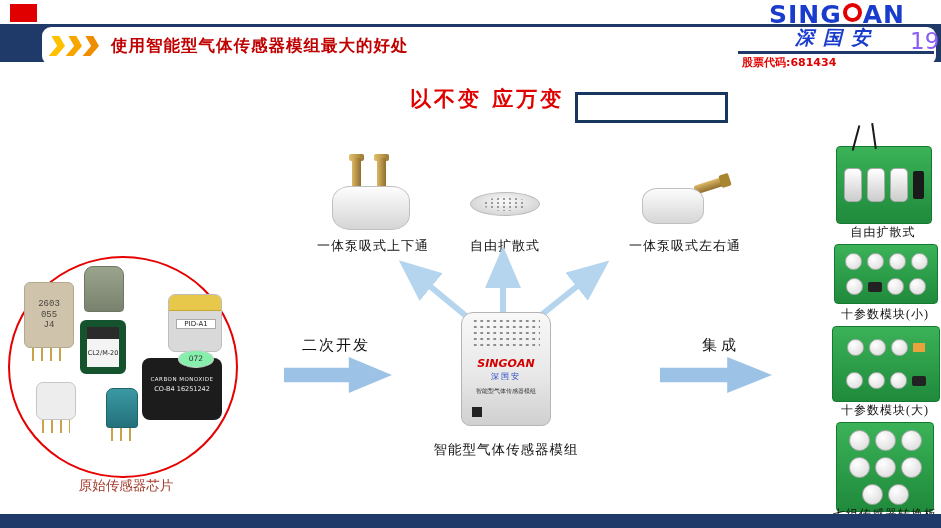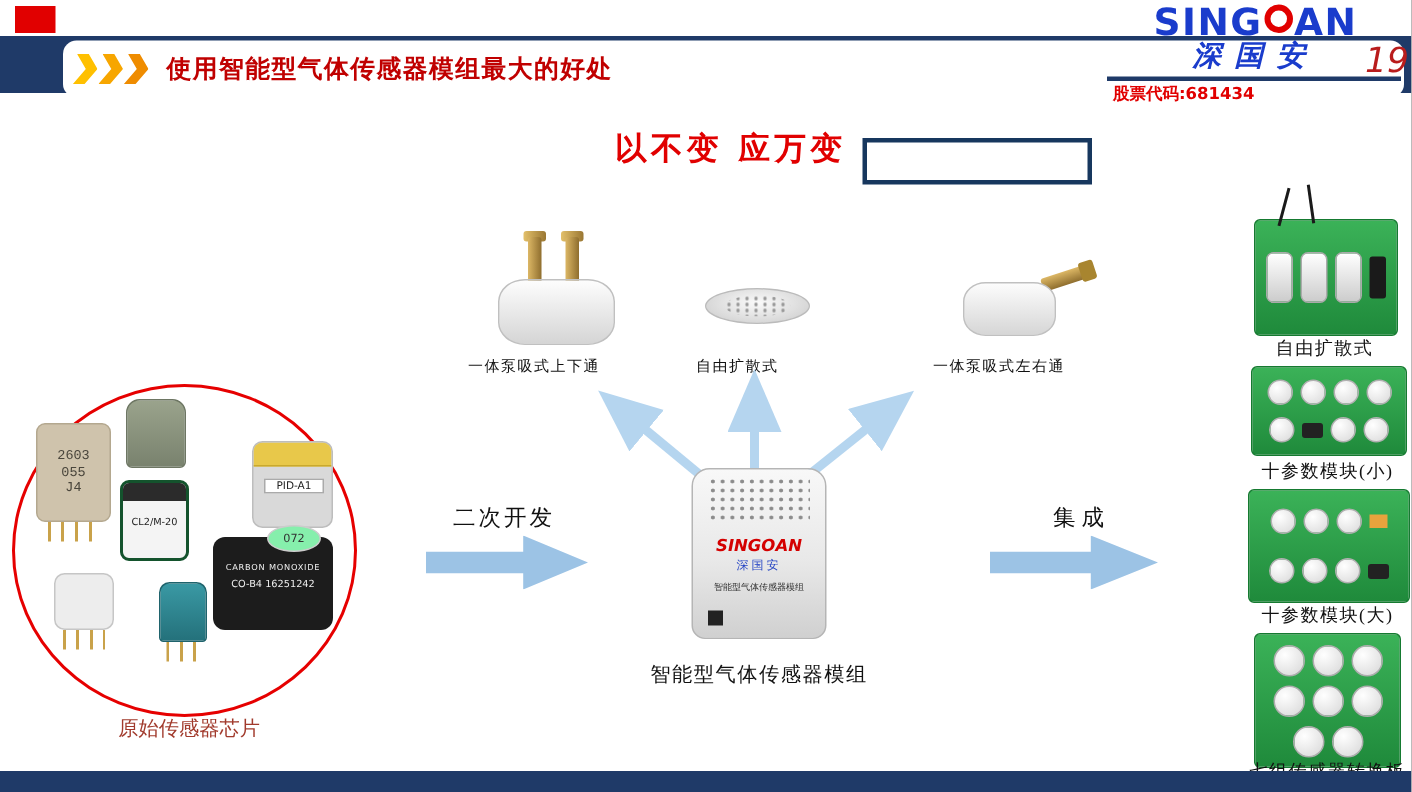--- a/index.html
+++ b/index.html
@@ -22,41 +22,41 @@
   .chev{display:inline-block;width:15px;height:20px;margin-right:2px;transform:skewX(-8deg);
     clip-path:polygon(0 0,52% 0,100% 50%,52% 100%,0 100%,48% 50%);}
   .chev.c1{background:#ffc000;} .chev.c2{background:#f7a600;} .chev.c3{background:#ef8c00;}
   .header-title{margin-left:10px;color:var(--accent-red);font-size:16.5px;font-weight:bold;letter-spacing:1px;}
   .logo{position:absolute;left:742px;top:2px;width:190px;text-align:center;z-index:5;line-height:1.05;}
   .logo-en{color:var(--logo-blue);font-size:25px;font-weight:bold;letter-spacing:1px;white-space:nowrap;}
   .logo-o{display:inline-block;width:11px;height:11px;border:4px solid var(--bright-red);border-radius:50%;margin:0 1px;vertical-align:1px;}
   .logo-cn{color:var(--logo-blue);font-size:19px;font-weight:bold;font-style:italic;letter-spacing:9px;margin-top:0;}
   .stock-line{position:absolute;left:738px;top:51px;width:196px;height:3px;background:var(--navy);z-index:5;}
   .stock{position:absolute;left:742px;top:55px;color:var(--bright-red);font-size:11px;font-weight:bold;z-index:5;}
-  .page-num{position:absolute;left:910px;top:28px;color:#b91c1c;font-size:23px;z-index:6;font-style:italic;}
+  .page-num{position:absolute;left:910px;top:28px;color:#8b5cf6;font-size:23px;z-index:6;}
   
   .slogan{position:absolute;left:410px;top:85px;color:var(--bright-red);font-size:21px;font-weight:bold;letter-spacing:3px;}
   .empty-box{position:absolute;left:575px;top:92px;width:147px;height:25px;border:3px solid #17375e;background:#fff;}
   
   .kai{font-family:"Liberation Serif","DejaVu Serif",serif;color:#111;}
   .arrow-label{position:absolute;font-size:15px;letter-spacing:2px;}
   .block-arrow{position:absolute;background:var(--arrow-blue);
     clip-path:polygon(0 30%,60% 30%,60% 0,100% 50%,60% 100%,60% 70%,0 70%);}
   
   .ellipse{position:absolute;left:8px;top:256px;width:230px;height:222px;border:2.5px solid #e60000;border-radius:50%;box-sizing:border-box;}
   .chips{position:absolute;left:8px;top:256px;width:230px;height:222px;}
   .chip{position:absolute;}
   .chip-body{position:relative;box-sizing:border-box;}
   .chip-pins{height:13px;width:70%;margin:0 auto;
     background:repeating-linear-gradient(90deg,#c9a24a 0 2px,transparent 2px 9px);}
   .chip-tan .chip-body{width:50px;height:66px;background:#cfc3ac;border:1px solid #b4a88f;border-radius:6px;
     display:flex;align-items:center;justify-content:center;}
   .chip-dot-text{white-space:pre-line;font-size:9px;line-height:1.15;color:#4a463c;font-family:Liberation Mono, monospace;text-align:center;}
   .chip-olive .chip-body{width:40px;height:46px;background:linear-gradient(180deg,#9aa38c,#79826e);border-radius:9px 9px 4px 4px;border:1px solid #6d7663;}
-  .chip-cl2 .chip-body{width:46px;height:54px;background:#f4f4f4;border:2px solid #14532d;border-radius:6px;overflow:hidden;}
+  .chip-cl2 .chip-body{width:46px;height:54px;background:#f4f4f4;border:7px solid #14532d;border-radius:6px;overflow:hidden;}
   .chip-cl2-top{height:12px;background:#2b2b2b;}
   .chip-cl2-text{font-size:6.5px;text-align:center;margin-top:10px;color:#222;}
   .chip-pid .chip-body{width:54px;height:58px;background:#d9d9d9;border:1px solid #bdbdbd;border-radius:7px;overflow:hidden;}
   .chip-pid-top{height:15px;background:#e8c84a;border-bottom:1px solid #c9a92e;}
   .chip-pid-text{font-size:7px;text-align:center;margin-top:8px;background:#fff;width:38px;margin-left:7px;border:1px solid #aaa;color:#222;}
   .chip-co .chip-body{width:80px;height:62px;background:#1c1c1c;border-radius:8px;color:#eee;text-align:center;padding-top:18px;}
   .chip-co-l1{font-size:5.5px;letter-spacing:.5px;}
   .chip-co-l2{font-size:6.5px;margin-top:3px;}
   .co-cap{position:absolute;top:-8px;right:8px;width:34px;height:16px;border-radius:50%;background:#86efac;border:1px solid #ccc;
     font-size:7.5px;text-align:center;line-height:16px;color:#333;}
@@ -71,21 +71,21 @@
     border:1px solid #c0c0c0;border-radius:18px/15px;}
   .disc{position:relative;width:68px;height:22px;border-radius:50%;border:1px solid #bbb;
     background:radial-gradient(ellipse at 50% 40%,#fafafa 0%,#d8d8d8 70%,#c0c0c0 100%);}
   .disc-holes{position:absolute;left:12px;right:12px;top:4px;bottom:4px;border-radius:50%;
     background-image:radial-gradient(circle,#9a9a9a 1px,transparent 1.4px);background-size:6px 4px;}
   .pump2-body{position:absolute;left:0;top:12px;width:60px;height:34px;background:linear-gradient(180deg,#fcfcfc,#d6d6d6);
     border:1px solid #c0c0c0;border-radius:15px/13px;}
   .pipe-side{position:absolute;left:52px;top:5px;width:32px;height:9px;background:linear-gradient(180deg,#dcb765,#8f6e2e);
     border-radius:2px;transform:rotate(-18deg);}
   .nut-side{position:absolute;left:78px;top:-2px;width:10px;height:13px;background:#a8852f;border-radius:2px;transform:rotate(-18deg);}
-  .mount-label{position:absolute;font-size:10px;text-align:left;letter-spacing:1px;}
+  .mount-label{position:absolute;font-size:13px;text-align:center;letter-spacing:1px;}
   
   .module{position:absolute;left:460px;top:312px;width:92px;height:118px;}
   .module-body{position:relative;width:88px;height:112px;margin:0 auto;border:1px solid #b5b5b5;border-radius:12px 12px 9px 9px;
     background:linear-gradient(180deg,#f8f8f8 0%,#e8e8e8 55%,#d0d0d0 100%);overflow:hidden;}
   .module-grill{position:absolute;top:5px;left:10px;right:10px;height:30px;
     background-image:radial-gradient(circle,#8c8c8c 1.1px,transparent 1.5px);background-size:6.5px 6px;}
   .module-brand{position:absolute;top:44px;width:100%;text-align:center;color:#d40000;font-weight:bold;font-style:italic;font-size:11px;}
   .module-brand-cn{position:absolute;top:58px;width:100%;text-align:center;color:#2746c4;font-size:8px;letter-spacing:2px;}
   .module-print{position:absolute;top:74px;width:100%;text-align:center;font-size:6px;color:#333;}
   .module-qr{position:absolute;bottom:8px;left:10px;width:10px;height:10px;background:#222;}

